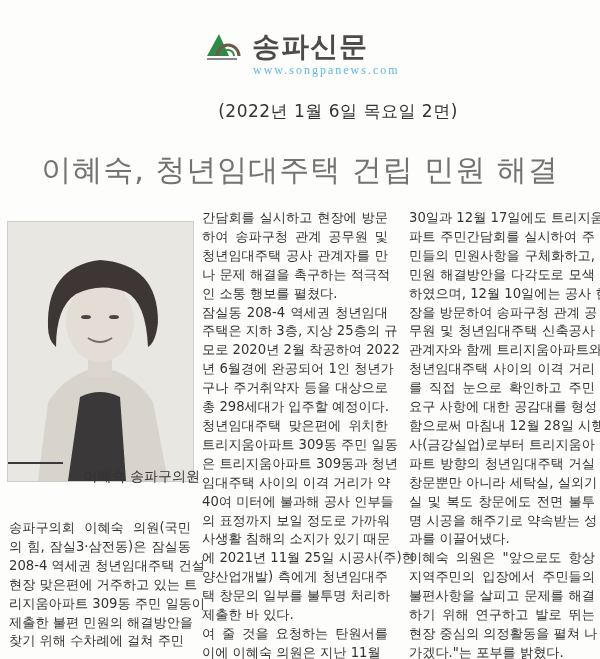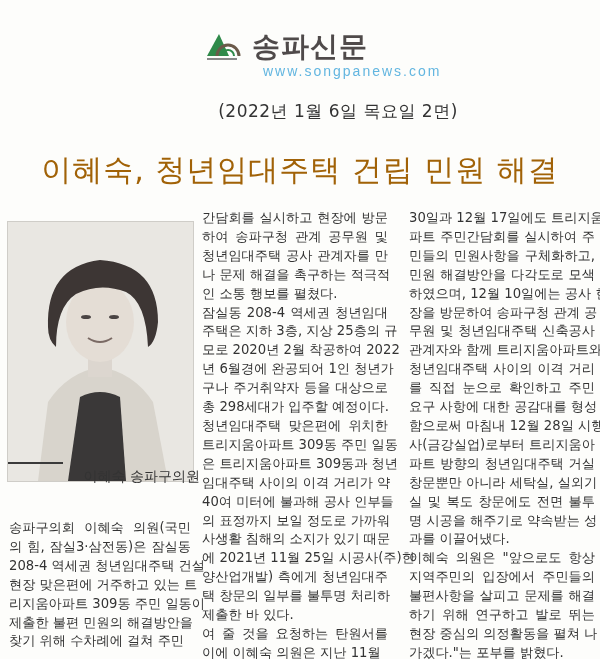--- a/index.html
+++ b/index.html
@@ -13,31 +13,31 @@
     .masthead {
       position: absolute; left: 200px; top: 28px; width: 200px; height: 50px;
     }
     .logo-mark { position: absolute; left: 5px; top: 2px; width: 38px; height: 32px; }
     .logo-name {
       position: absolute; left: 52px; top: 0px;
       font-size: 28px; font-weight: bold; color: #4f4a4a; letter-spacing: 1px;
       font-family: Liberation Sans, sans-serif;
     }
     .logo-url {
-      position: absolute; left: 63px; top: 35px;
-      font-size: 14px; color: #63b6e0; letter-spacing: 2px;
-      font-family: Liberation Sans, sans-serif;
+      position: absolute; left: 53px; top: 35px;
+      font-size: 12px; color: #63b6e0; letter-spacing: 2px;
+      font-family: Liberation Serif, serif;
     }
     .dateline {
       position: absolute; left: 0; top: 100px; width: 600px; text-align: center;
       font-size: 17px; color: #333; letter-spacing: 0.5px; padding-left: 38px;
     }
     .headline {
       position: absolute; left: 0; top: 150px; width: 600px; text-align: center;
-      font-size: 30px; color: #a16207; letter-spacing: 1px;
+      font-size: 30px; color: #737373; letter-spacing: 1px;
     }
     .photo {
       position: absolute; left: 7px; top: 221px; width: 185px; height: 259px;
       background: #e8e6e1; border: 1px solid #cfcdc8; overflow: hidden;
     }
     .caption {
       position: absolute; left: 0; top: 468px; width: 200px; text-align: right;
       font-size: 14px; color: #333;
     }
     .col {

